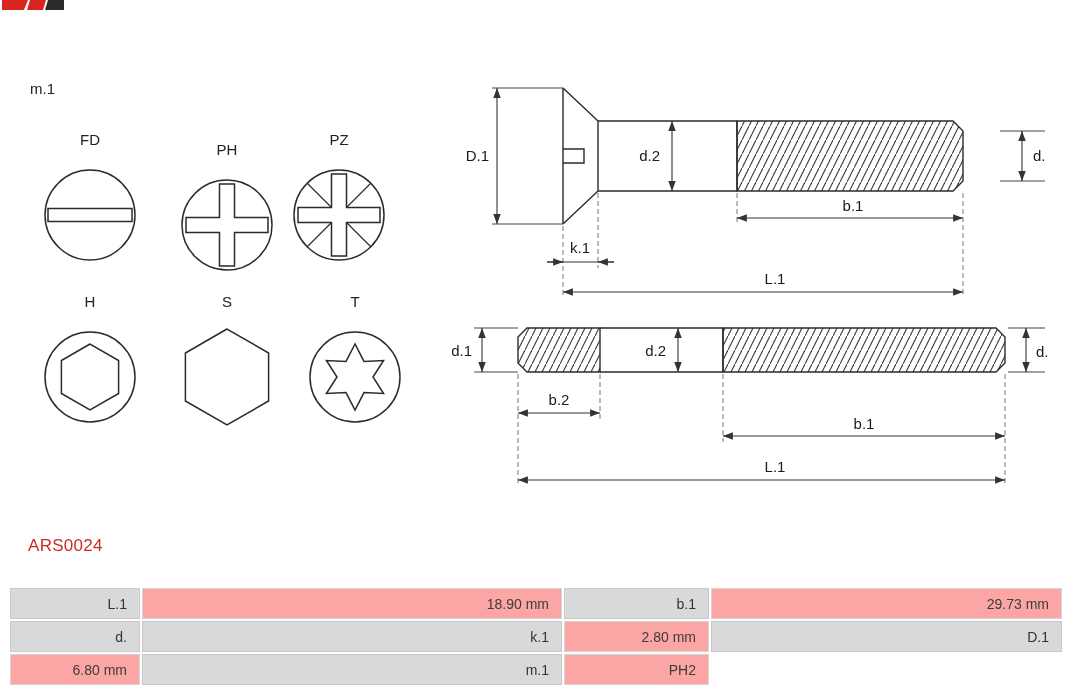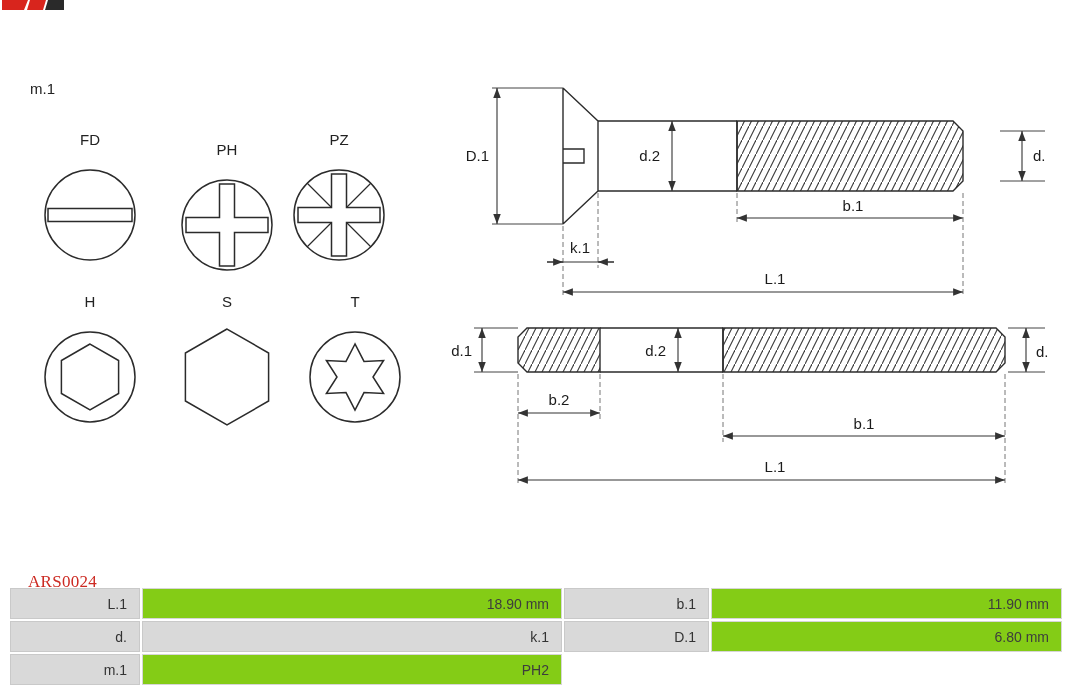--- a/index.html
+++ b/index.html
@@ -9,30 +9,30 @@
     background:#ffffff;
     font-family:"Liberation Sans", sans-serif;
     color:#1f1f1f;
     overflow:hidden;
   }
   .brand-logo { position:absolute; left:2px; top:0; }
   .module-label { position:absolute; left:30px; top:80px; font-size:15px; color:#222; }
   .icon-block { position:absolute; width:110px; text-align:center; }
   .icon-label { font-size:15px; color:#222; height:20px; line-height:20px; margin-bottom:10px; }
   .drawing-svg { position:absolute; left:0; top:0; pointer-events:none; }
-  .product-code { position:absolute; left:28px; top:572px; font-size:17px; color:#cc2a22; letter-spacing:.3px;font-family:Liberation Serif, serif; }
+  .product-code { position:absolute; left:28px; top:536px; font-size:17px; color:#cc2a22; letter-spacing:.3px; }
   .spec-table {
     position:absolute; left:10px; top:588px; width:1052px;
     display:grid; grid-template-columns:130px 420px 145px 1fr;
     grid-auto-rows:31px; gap:2px;
   }
   .cell {
     display:flex; align-items:center; justify-content:flex-end;
     padding-right:12px; font-size:14px; color:#3d3d3d;
-    background:#84cc16; border:1px solid #d6d6d6;
+    background:#fca5a5; border:1px solid #d6d6d6;
   }
   .cell.gray { background:#d9d9d9; border-color:#c9c9c9; color:#333; }
   
   .ol { stroke:#2b2b2b; stroke-width:1.4; fill:none; }
   .thread { fill:url(#hatch); stroke:#2b2b2b; stroke-width:1.4; }
   .dim { stroke:#333; stroke-width:1.1; fill:none; }
   .ext { stroke:#444; stroke-width:1; fill:none; }
   .dash { stroke:#767676; stroke-width:1; stroke-dasharray:5 3; fill:none; }
   text.dl { font-size:15px; fill:#1b1b1b; font-family:"Liberation Sans", sans-serif; }
   .icon-shape { stroke:#2b2b2b; stroke-width:1.5; fill:#ffffff; }
@@ -173,22 +173,23 @@
     <text class="dl" x="775" y="472" text-anchor="middle">L.1</text>
   </g>
 </svg>
 
 <div class="product-code">ARS0024</div>
 
 <div class="spec-table">
   <div class="cell gray">L.1</div>
   <div class="cell">18.90 mm</div>
   <div class="cell gray">b.1</div>
-  <div class="cell">11.90 mm</div>
+  <div class="cell">29.73 mm</div>
 
   <div class="cell gray">d.</div>
   <div class="cell gray">k.1</div>
+  <div class="cell">2.80 mm</div>
 
   <div class="cell gray">D.1</div>
   <div class="cell">6.80 mm</div>
   <div class="cell gray">m.1</div>
   <div class="cell">PH2</div>
 </div>
 
 </body></html>

